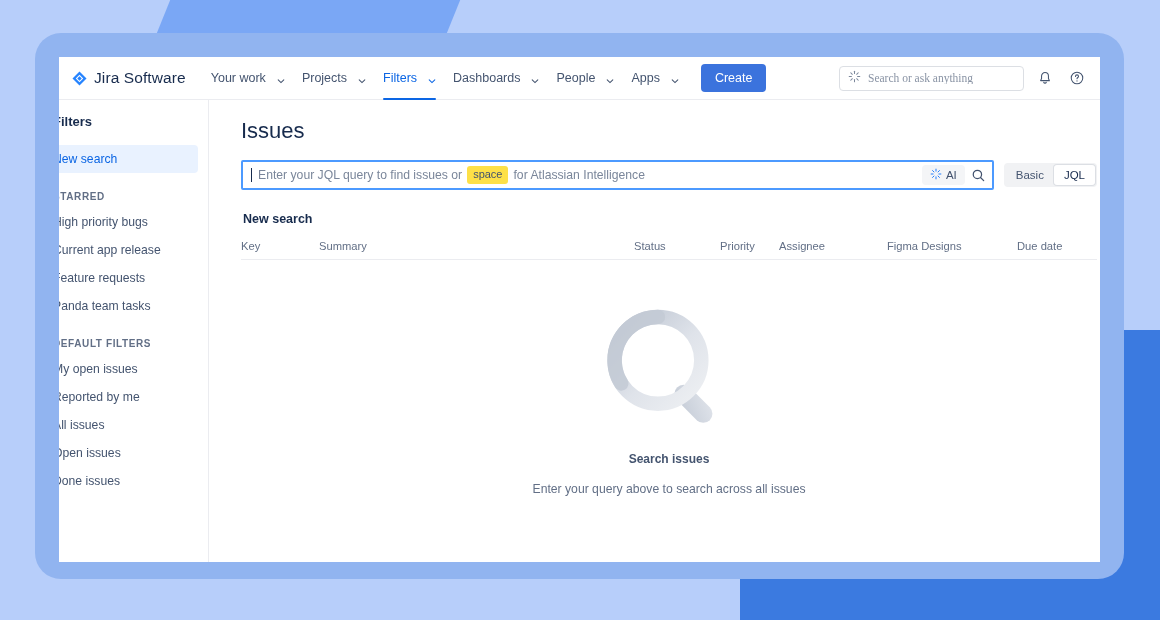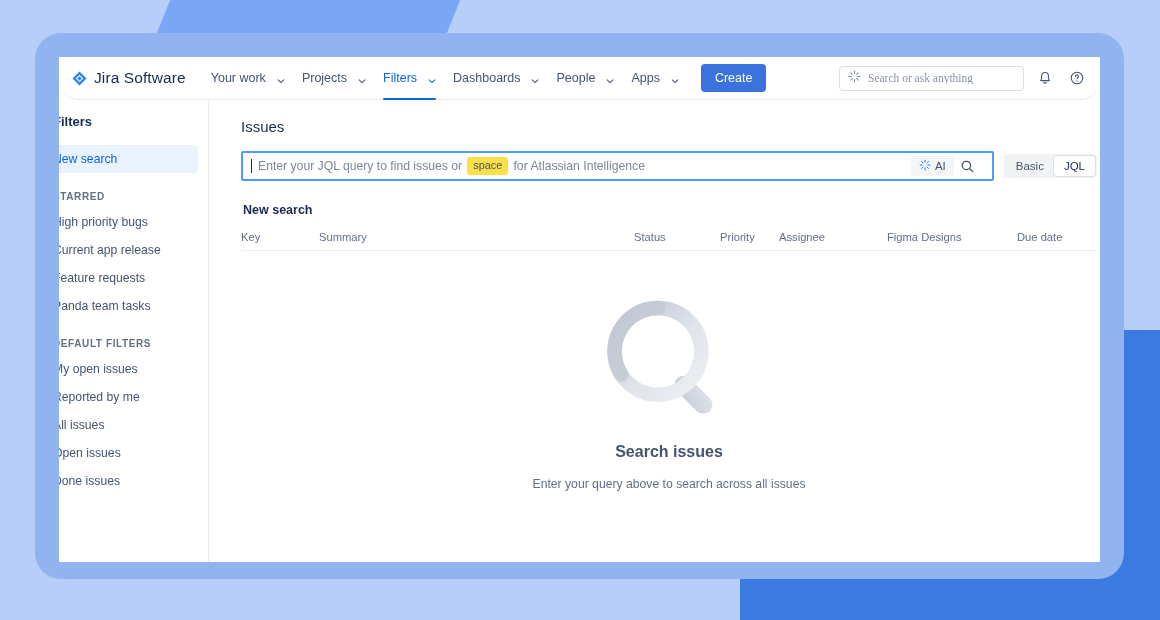--- a/index.html
+++ b/index.html
@@ -53,21 +53,20 @@
   }
 
   
   .topnav {
     height: 43px;
     display: flex; align-items: center;
     padding: 0 12px 0 10px;
     border-bottom: 1px solid #ebecf0;
     background: #fff;
     position: relative;
-    border-radius: 20px;
   }
   .brand { display: flex; align-items: center; gap: 7px; margin-right: 18px; padding-left: 3px;}
   .brand-mark { width: 15px; height: 15px; flex: none; }
   .brand-text {
     font-size: 15.5px; color: #172b4d; letter-spacing: .1px;
   }
   .navitems { display: flex; align-items: center; gap: 3px; }
   .navitem {
     display: flex; align-items: center; gap: 11px;
     font-size: 12.5px; color: #44546f;
@@ -134,28 +133,28 @@
     color: #626f86; padding: 0 12px; margin: 18px 0 6px; margin-left: -18px;
     white-space: nowrap;
   }
 
   
   .main {
     flex: 1; padding: 18px 22px 0 32px;
     background: #fff; position: relative;
   }
   .page-title {
-    font-size: 15px; color: #172b4d; font-weight: 500; margin-bottom: 16px;
+    font-size: 22px; color: #172b4d; font-weight: 500; margin-bottom: 16px;
   }
   .search-row { display: flex; align-items: center; gap: 10px; }
   .jql-box {
     flex: 1; height: 30px;
     border: 2px solid #4c9aff; border-radius: 2px;
     display: flex; align-items: center;
-    padding: 0 12px 0 8px; background: #fff;
+    padding: 0 1px 0 8px; background: #fff;
   }
   .jql-placeholder {
     display: flex; align-items: center; gap: 5px;
     font-size: 12.2px; color: #7a869a; flex: 1;
   }
   .caret-bar {
     width: 1px; height: 14px; background: #172b4d; margin-right: 1px;
   }
   .key-chip {
     background: #fde047; color: #42526e; border-radius: 3px;
@@ -194,21 +193,21 @@
     border-bottom: 1px solid #ebecf0;
   }
   .col {
     font-size: 11.2px; color: #626f86; white-space: nowrap;
   }
   .empty-state {
     margin-top: 46px; display: flex; flex-direction: column;
     align-items: center; justify-content: flex-start;
   }
   .empty-title {
-    font-size: 16px; font-weight: bold; color: #44546f; margin-top: 16px;
+    font-size: 12px; font-weight: bold; color: #44546f; margin-top: 16px;
   }
   .empty-sub {
     font-size: 12.2px; color: #626f86; margin-top: 16px;
   }
 </style>
 </head>
 <body>
 
 <div class="deco-band-bottom"></div>
 <div class="deco-parallelogram"></div>

